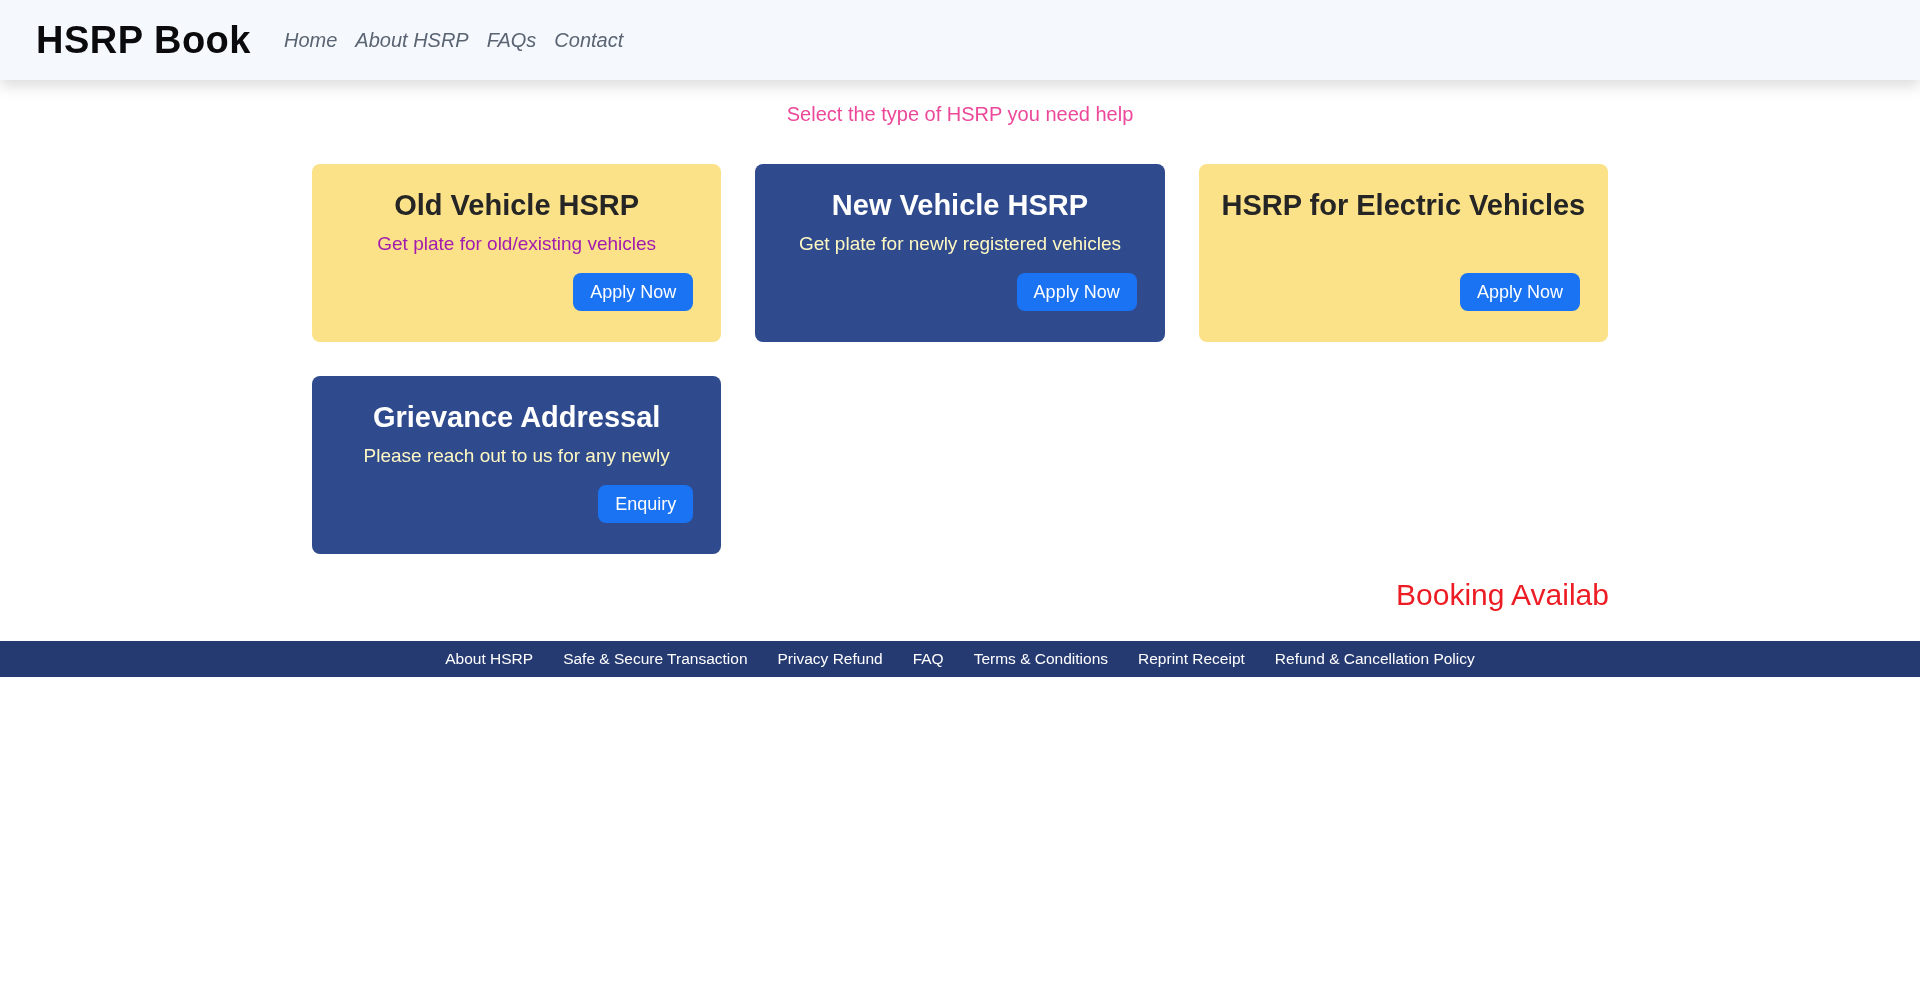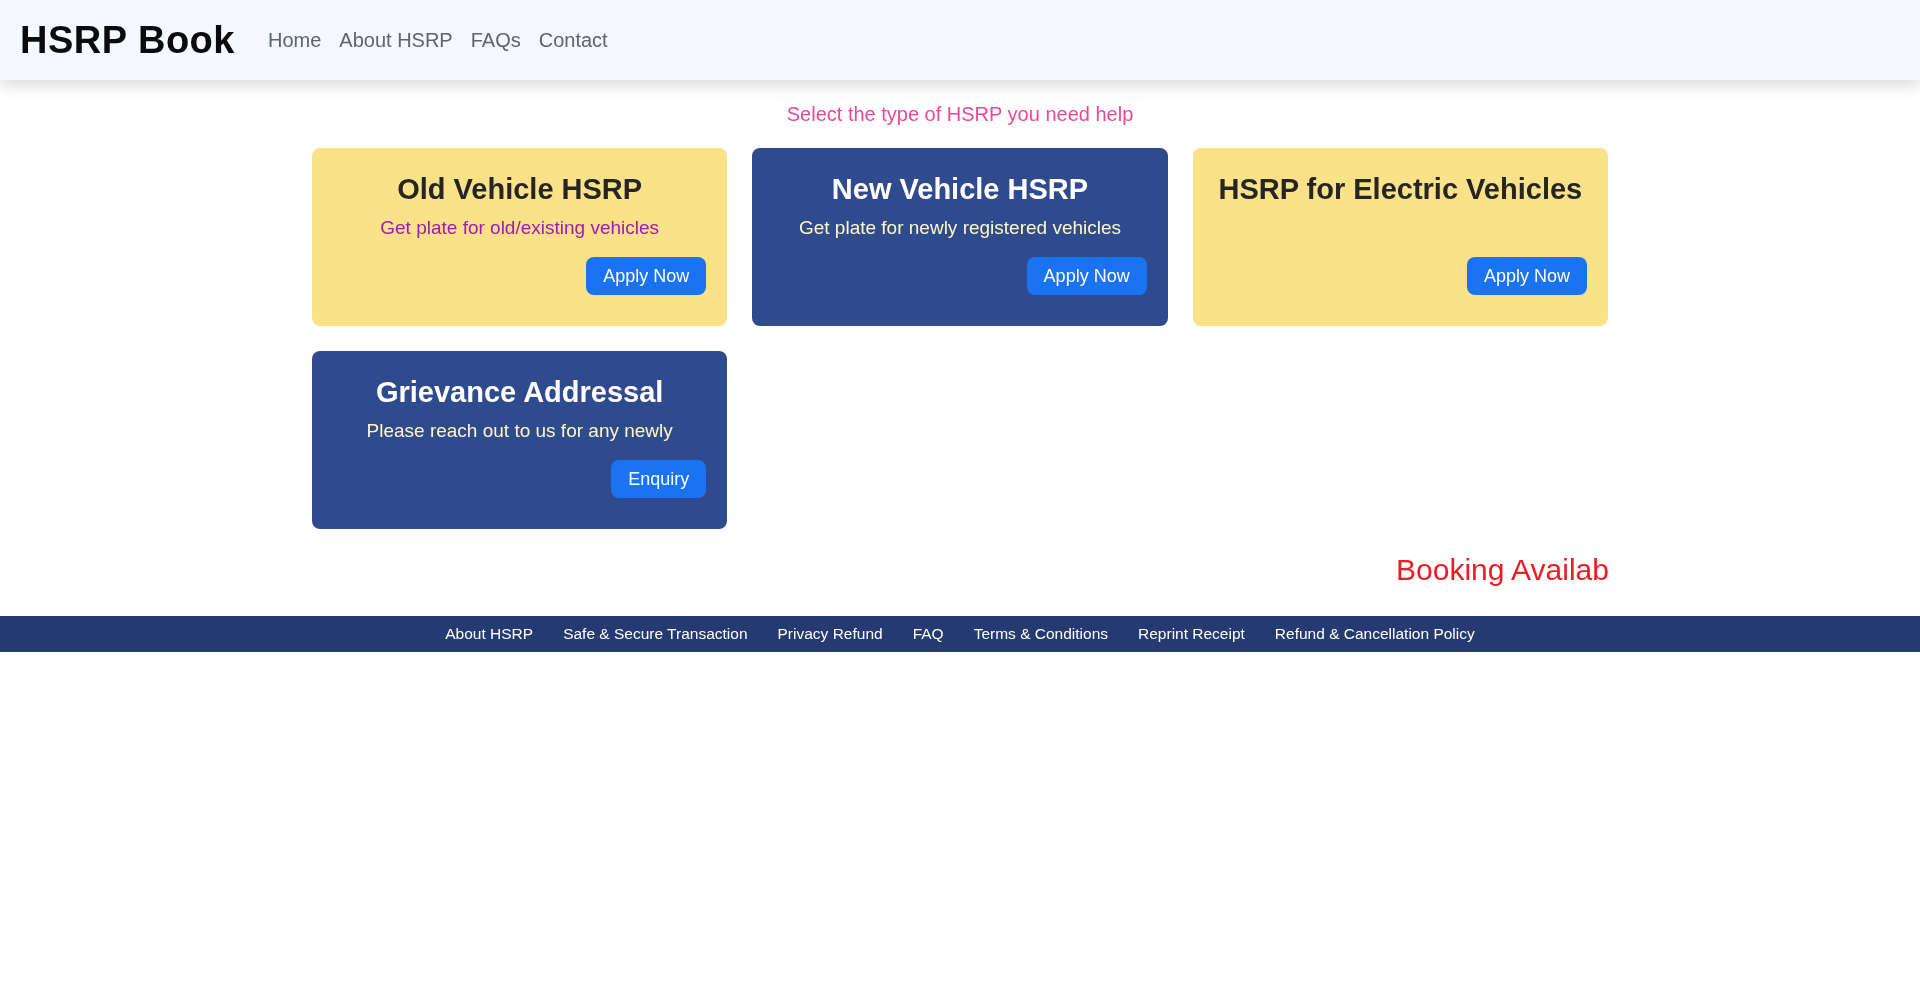--- a/index.html
+++ b/index.html
@@ -9,21 +9,21 @@
     font-family: "Liberation Sans", sans-serif;
     overflow: hidden;
   }
 
   
   .header {
     height: 80px;
     background: #f5f8fd;
     display: flex;
     align-items: center;
-    padding: 0 20px;
+    padding: 0 36px;
     box-shadow: 0 6px 14px rgba(0,0,0,0.14);
     position: relative;
     z-index: 2;
   }
   .logo {
     font-size: 38px;
     font-weight: 800;
     color: #0b0b0d;
     letter-spacing: 0.5px;
     cursor: pointer;
@@ -32,40 +32,41 @@
     display: flex;
     align-items: center;
     margin-left: 33px;
     gap: 18px;
   }
   .nav a {
     font-size: 20px;
     color: #5a6472;
     text-decoration: none;
     cursor: pointer;
+    font-style: italic;
   }
 
   
   .container {
     width: 1296px;
     margin: 0 auto;
   }
   .page-heading {
     margin-top: 20px;
     text-align: center;
     font-size: 20px;
     color: #ec4899;
     line-height: 28px;
     font-weight: 400;
   }
   .cards-grid {
-    margin-top: 20px;
+    margin-top: 36px;
     display: grid;
     grid-template-columns: repeat(3, 1fr);
-    gap: 25px;
+    gap: 34px;
   }
   .card {
     height: 178px;
     border-radius: 8px;
     text-align: center;
     position: relative;
     padding-top: 24px;
   }
   .card.yellow { background: #fbe187; }
   .card.blue   { background: #304a8e; }
@@ -79,21 +80,21 @@
   .card-subtitle {
     margin-top: 11px;
     font-size: 19px;
     line-height: 22px;
   }
   .card.yellow .card-subtitle { color: #a21caf; }
   .card.blue   .card-subtitle { color: #fef9c3; }
   .card-btn {
     position: absolute;
     top: 109px;
-    right: 21px;
+    right: 28px;
     height: 38px;
     padding: 0 17px;
     background: #1973f2;
     color: #ffffff;
     border: none;
     border-radius: 8px;
     font-size: 18px;
     font-family: "Liberation Sans", sans-serif;
     cursor: pointer;
   }

